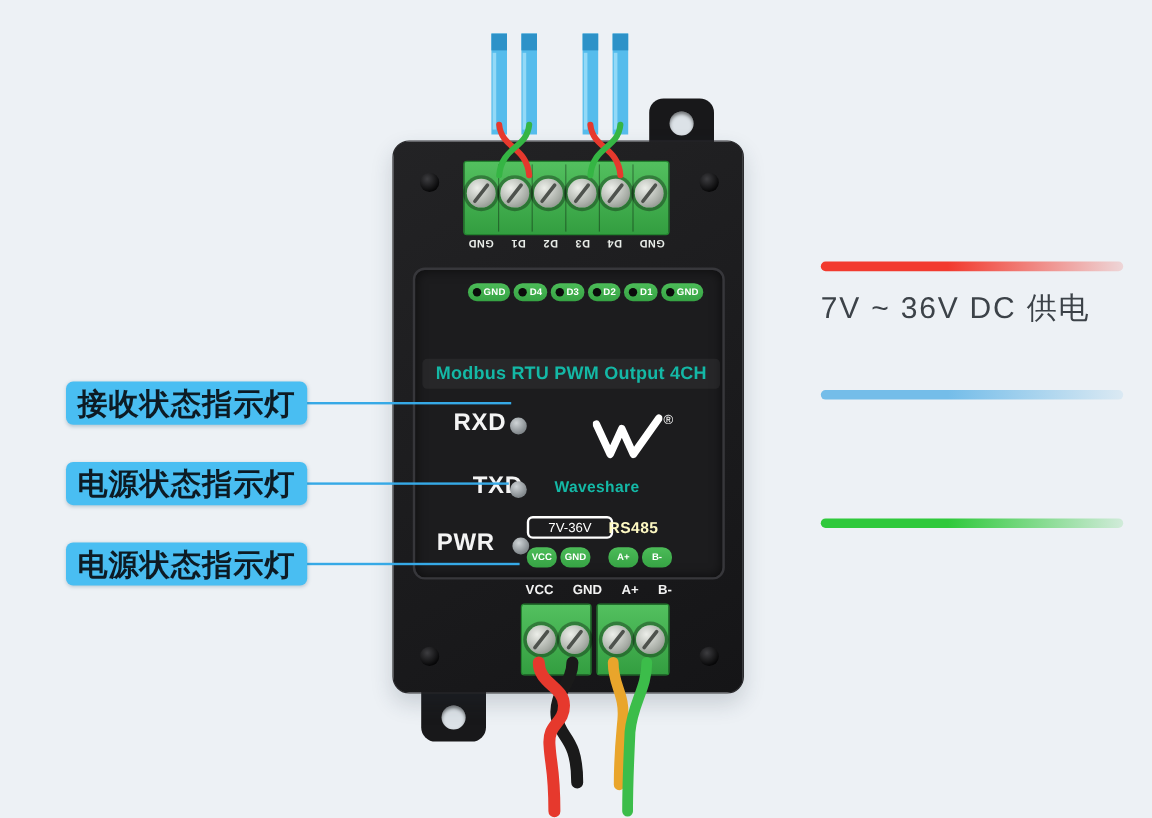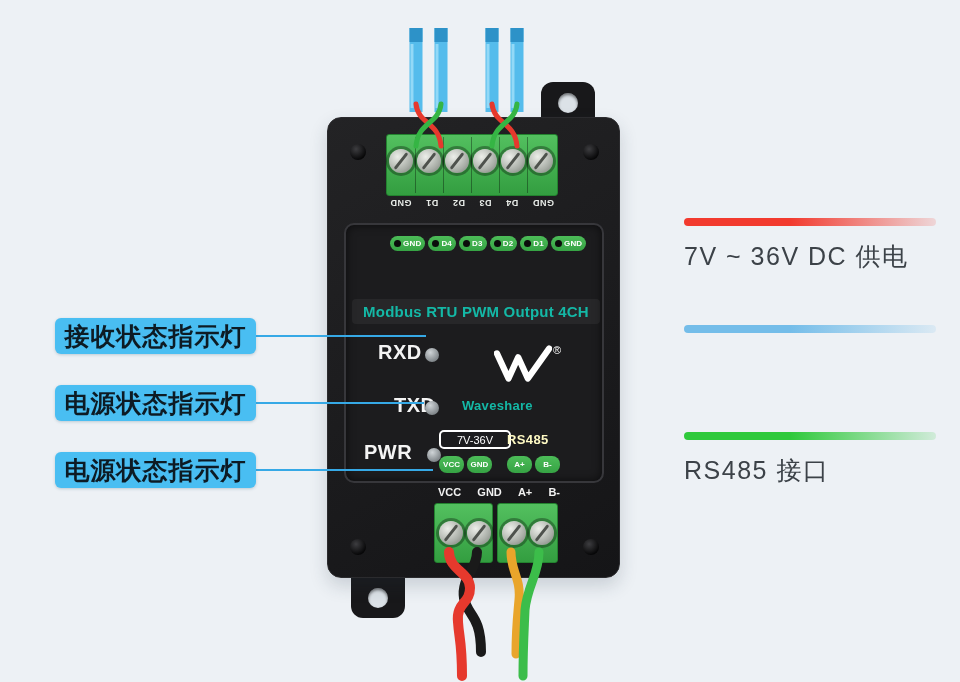--- a/index.html
+++ b/index.html
@@ -256,16 +256,15 @@
 
   <div class="legend-item" style="top:218px">
     <div class="legend-bar bar-red"></div>
     <div class="legend-label">7V ~ 36V DC 供电</div>
   </div>
   <div class="legend-item" style="top:325px">
     <div class="legend-bar bar-blue"></div>
   </div>
   <div class="legend-item" style="top:432px">
     <div class="legend-bar bar-green"></div>
-    <div class="legend-label">RS485 接口</div>
   </div>
 
 </div>
 
 </body></html>

